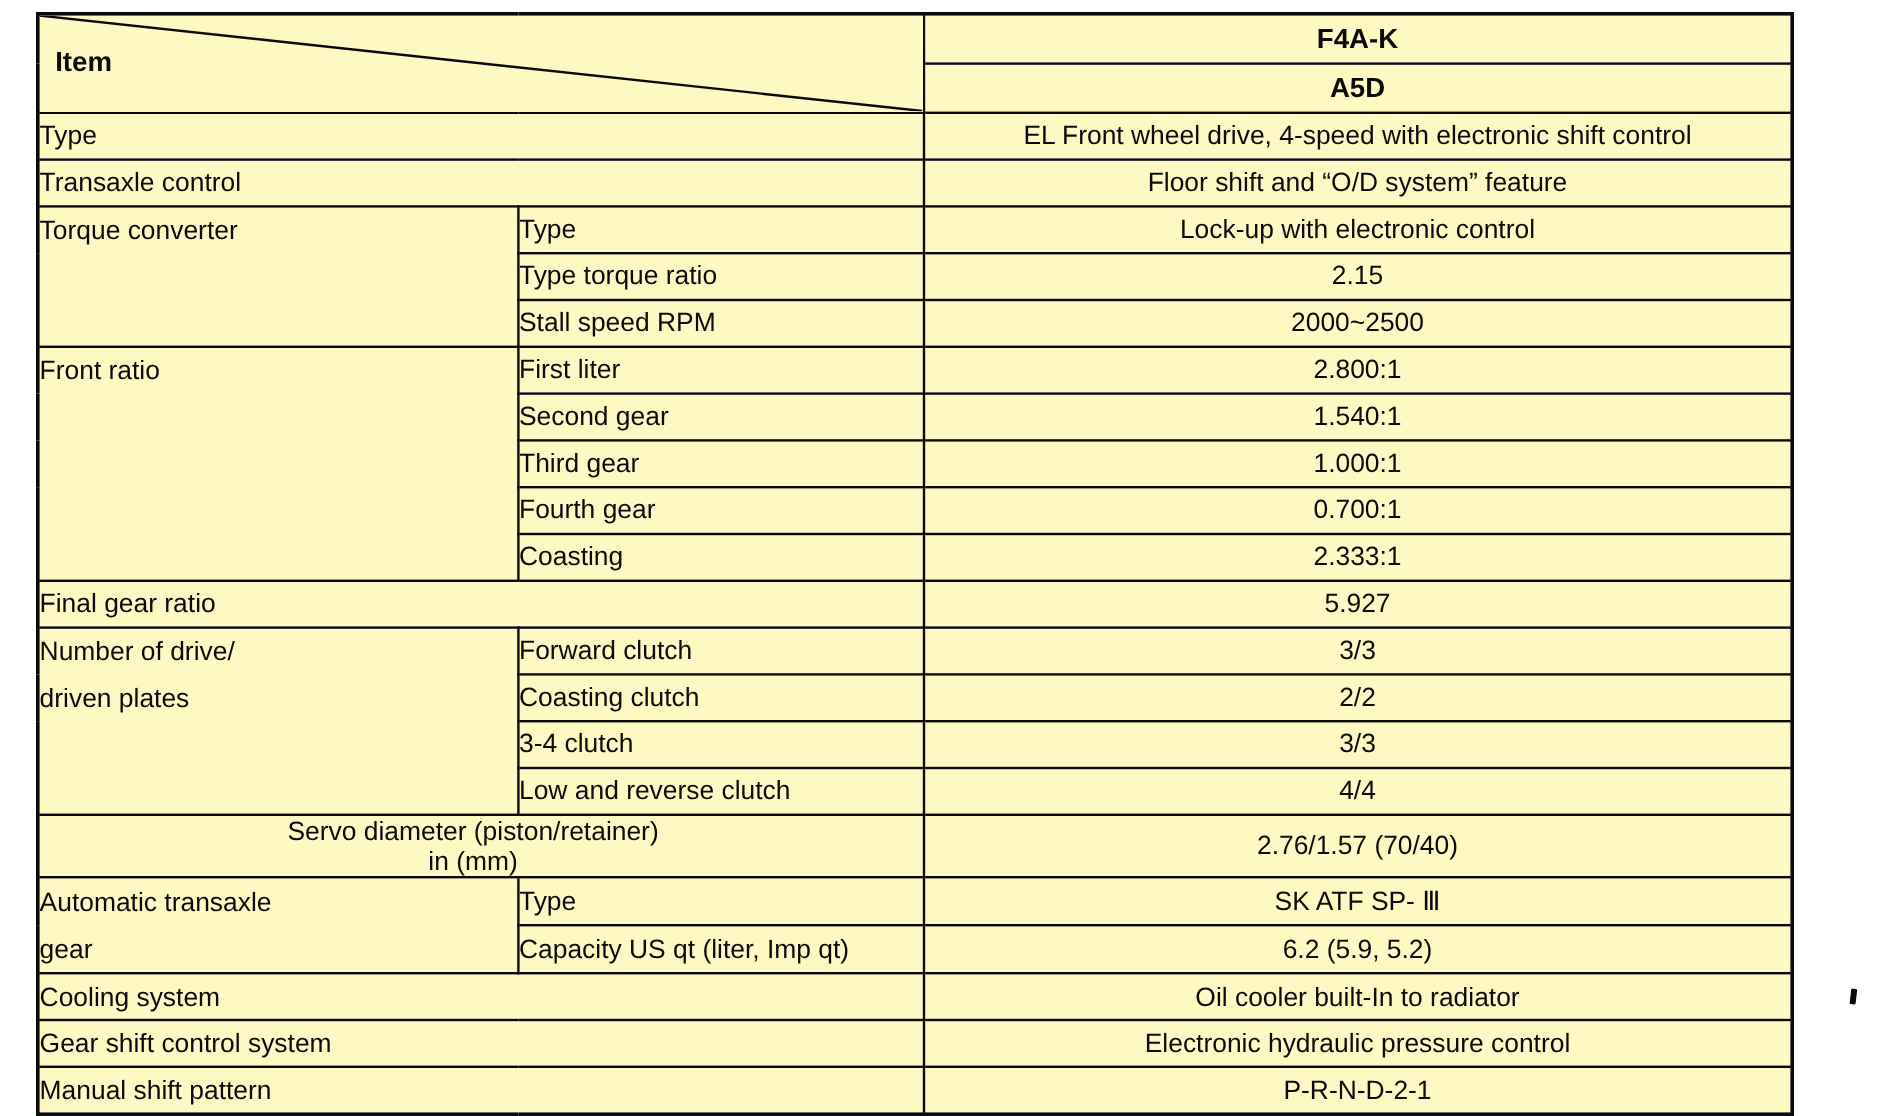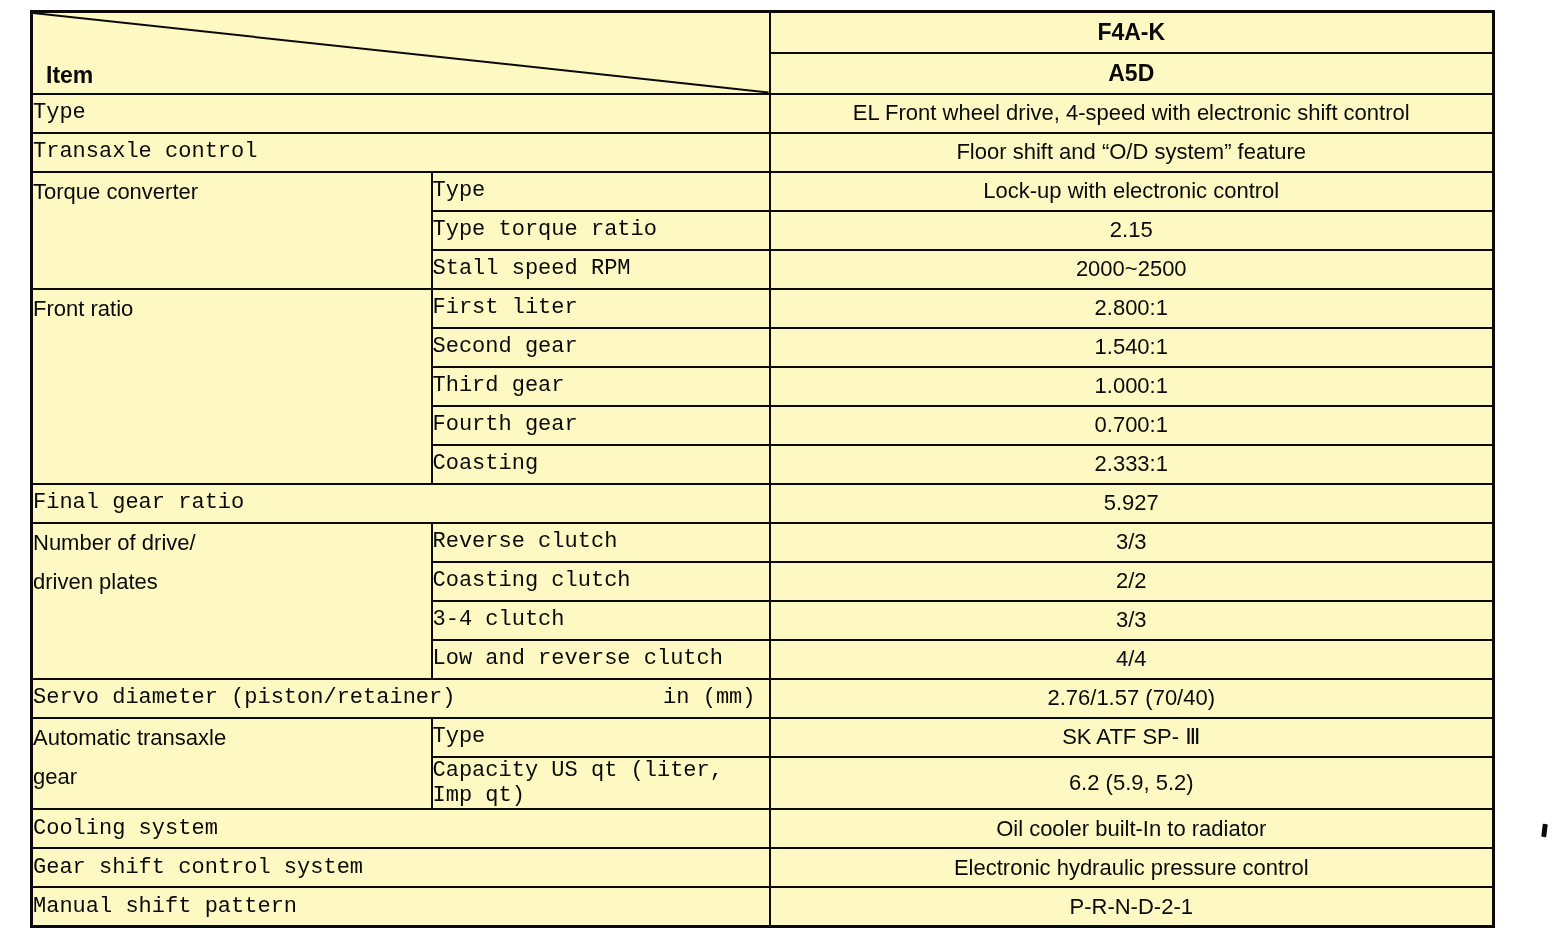--- a/index.html
+++ b/index.html
@@ -35,21 +35,20 @@
     padding: 0;
     overflow: hidden;
     background: #fef9c3;
   }
   
   td.lbl {
     padding-left: 13px;
     padding-right: 6px;
     text-align: left;
     vertical-align: middle;
-    font-family: Liberation Mono, monospace;
   }
   td.lbl-top {
     padding-left: 13px;
     padding-right: 6px;
     text-align: left;
     vertical-align: top;
   }
   td.lbl-top .ln {
     height: 39px;
     display: flex;
@@ -70,34 +69,35 @@
   }
   .diag-svg {
     position: absolute;
     left: 0; top: 0;
     width: 100%; height: 100%;
     display: block;
   }
   .item-label {
     position: absolute;
     left: 13px;
-    bottom: 4px;
+    bottom: 28px;
     font-weight: bold;
     font-size: 23px;
   }
   .hdr {
     font-weight: bold;
     font-size: 23px;
   }
   
   .split-cell {
     display: flex;
     justify-content: space-between;
     align-items: center;
     padding-right: 13px;
+    flex-direction: column;
   }
   
   .speck {
     position: absolute;
     left: 1542px;
     top: 824px;
     width: 5px;
     height: 13px;
     background: #0a0a0a;
     transform: rotate(7deg);
@@ -183,21 +183,21 @@
     <tr class="drow">
       <td class="lbl" colspan="2">Final gear ratio</td>
       <td class="val">5.927</td>
     </tr>
 
     <tr class="drow">
       <td class="lbl-top" rowspan="4">
         <div class="ln">Number of drive/</div>
         <div class="ln">driven plates</div>
       </td>
-      <td class="lbl">Reverse clutch</td>
+      <td class="lbl">Forward clutch</td>
       <td class="val">3/3</td>
     </tr>
     <tr class="drow">
       <td class="lbl">Coasting clutch</td>
       <td class="val">2/2</td>
     </tr>
     <tr class="drow">
       <td class="lbl">3-4 clutch</td>
       <td class="val">3/3</td>
     </tr>

